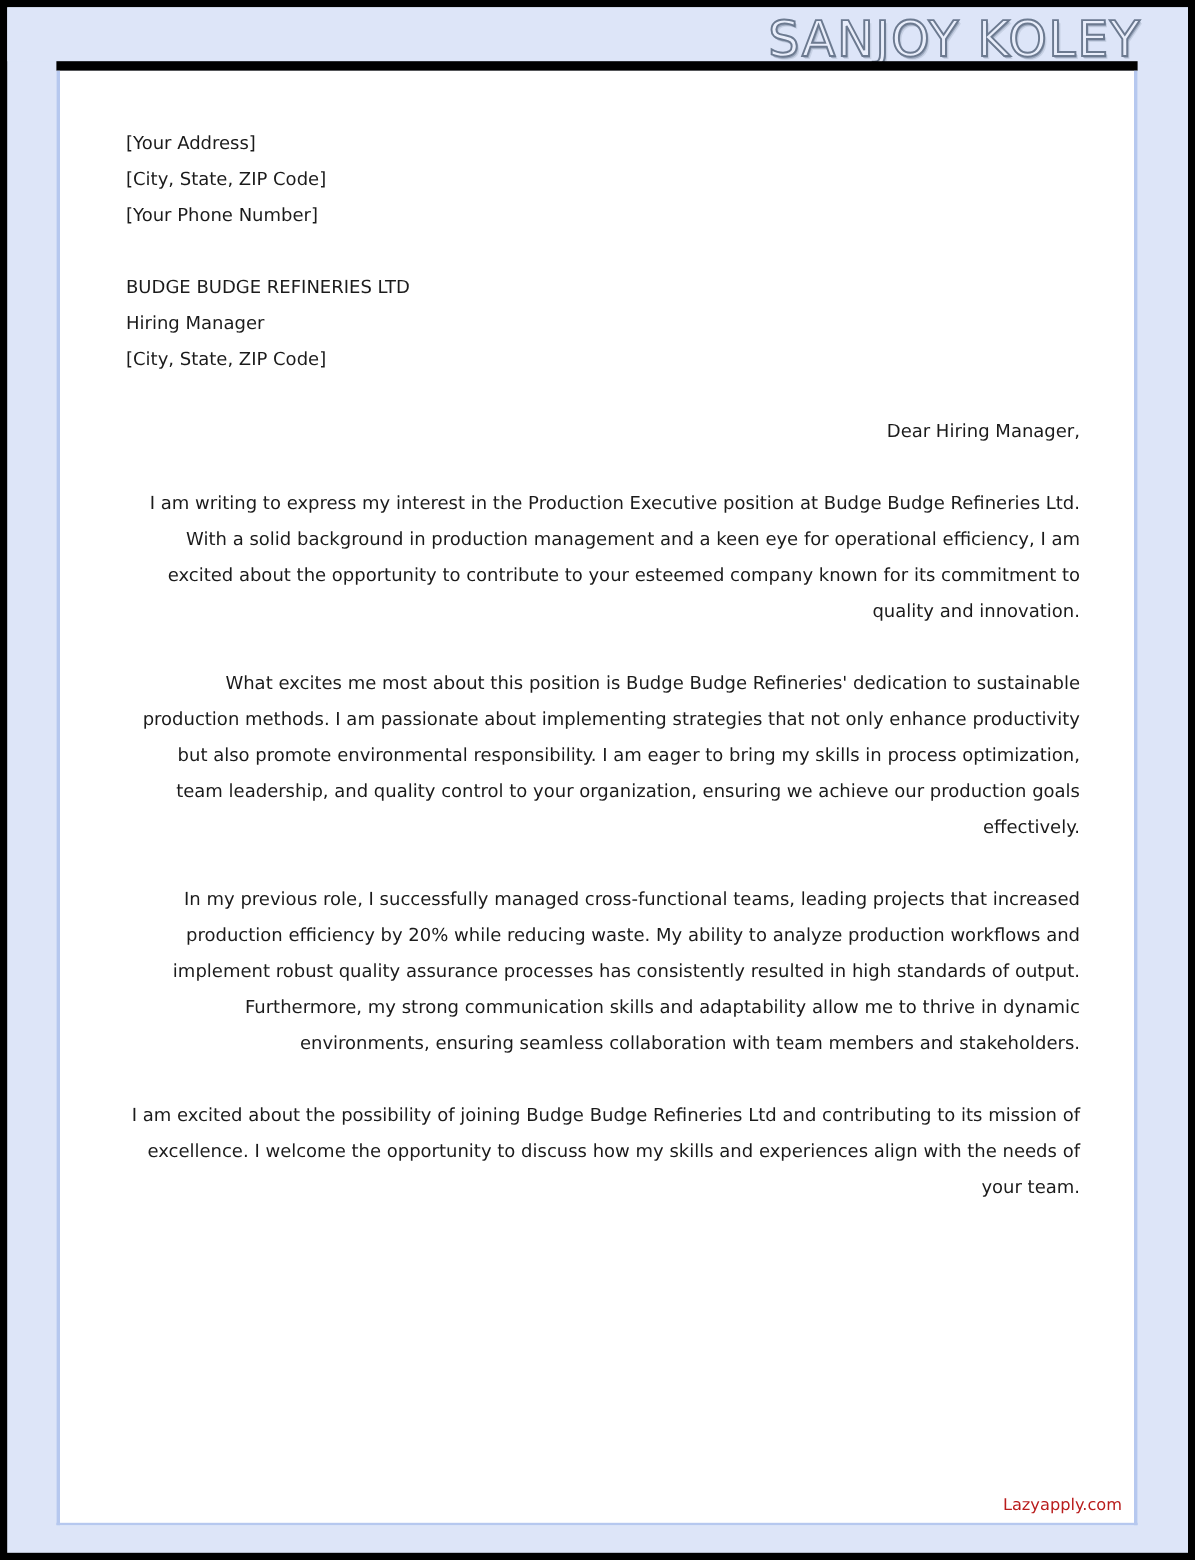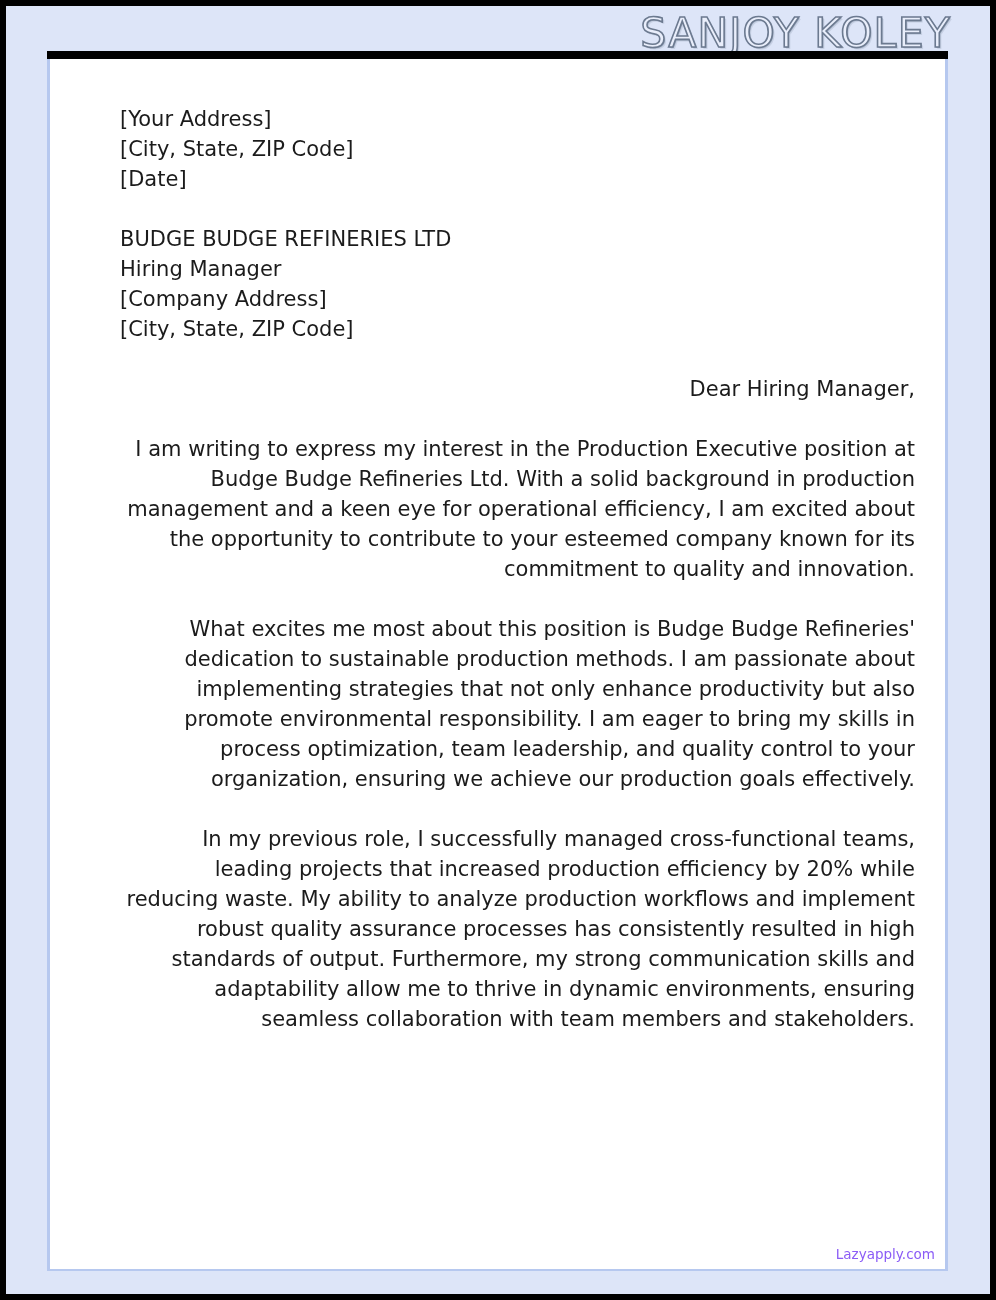--- a/index.html
+++ b/index.html
@@ -79,25 +79,25 @@
     background: #ffffff;
     border-left: 3px solid #b6c8ef;
     border-right: 3px solid #b6c8ef;
     border-bottom: 2px solid #b6c8ef;
     box-sizing: border-box;
     overflow: hidden;
   }
 
   .letter-body {
     position: absolute;
-    left: 70px;
+    left: 55px;
     top: 45px;
     width: 795px;
     font-family: "DejaVu Sans", sans-serif;
-    font-size: 21px;
+    font-size: 15px;
     line-height: 30px;
     color: #1b1b1b;
   }
 
   .addr-line {
     display: block;
     white-space: nowrap;
   }
 
   .block-gap {
@@ -109,21 +109,21 @@
     padding: 0;
     text-align: right;
   }
 
   .watermark {
     position: absolute;
     right: 10px;
     bottom: 7px;
     font-family: "DejaVu Sans", sans-serif;
     font-size: 13.5px;
-    color: #8b5cf6;
+    color: #b91c1c;
     white-space: nowrap;
   }
 </style>
 </head>
 <body>
 
 <div class="page-frame">
   <div class="page-canvas">
 
     <div class="header-band">
@@ -131,29 +131,28 @@
     </div>
 
     <div class="header-rule"></div>
 
     <div class="letter-sheet">
       <div class="letter-body">
 
         <div>
           <span class="addr-line">[Your Address]</span>
           <span class="addr-line">[City, State, ZIP Code]</span>
-          <span class="addr-line">[Date]</span>
+          <span class="addr-line">[Your Phone Number]</span>
         </div>
 
         <div class="block-gap"></div>
 
         <div>
           <span class="addr-line">BUDGE BUDGE REFINERIES LTD</span>
           <span class="addr-line">Hiring Manager</span>
-          <span class="addr-line">[Company Address]</span>
           <span class="addr-line">[City, State, ZIP Code]</span>
         </div>
 
         <div class="block-gap"></div>
 
         <p class="para">Dear Hiring Manager,</p>
 
         <div class="block-gap"></div>
 
         <p class="para">I am writing to express my interest in the Production Executive position at Budge Budge Refineries Ltd. With a solid background in production management and a keen eye for operational efficiency, I am excited about the opportunity to contribute to your esteemed company known for its commitment to quality and innovation.</p>
@@ -161,20 +160,21 @@
         <div class="block-gap"></div>
 
         <p class="para">What excites me most about this position is Budge Budge Refineries' dedication to sustainable production methods. I am passionate about implementing strategies that not only enhance productivity but also promote environmental responsibility. I am eager to bring my skills in process optimization, team leadership, and quality control to your organization, ensuring we achieve our production goals effectively.</p>
 
         <div class="block-gap"></div>
 
         <p class="para">In my previous role, I successfully managed cross-functional teams, leading projects that increased production efficiency by 20% while reducing waste. My ability to analyze production workflows and implement robust quality assurance processes has consistently resulted in high standards of output. Furthermore, my strong communication skills and adaptability allow me to thrive in dynamic environments, ensuring seamless collaboration with team members and stakeholders.</p>
 
         <div class="block-gap"></div>
 
+        <p class="para">I am excited about the possibility of joining Budge Budge Refineries Ltd and contributing to its mission of excellence. I welcome the opportunity to discuss how my skills and experiences align with the needs of your team.</p>
 
         <div class="block-gap"></div>
 
 
         <div class="block-gap"></div>
 
 
       </div>
 
       <div class="watermark">Lazyapply.com</div>

